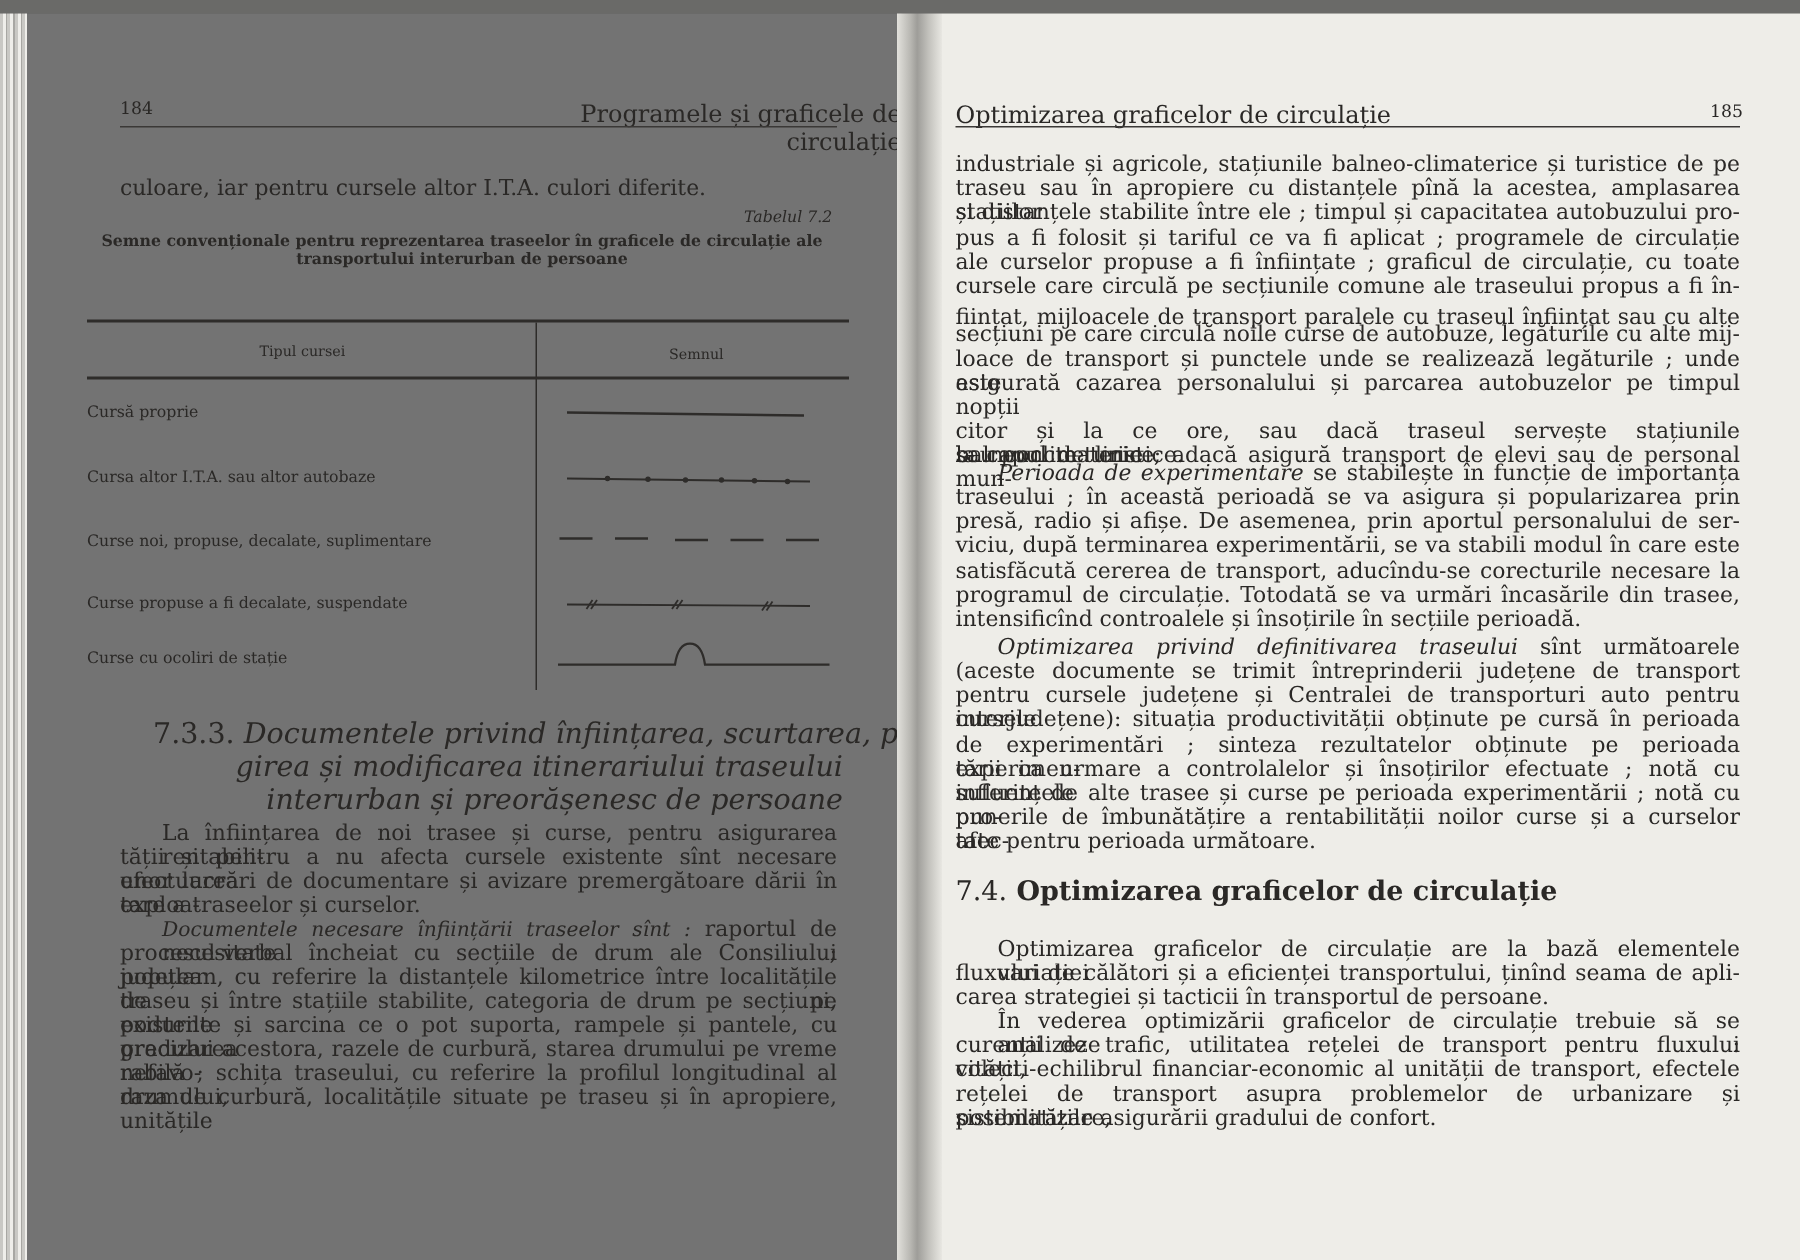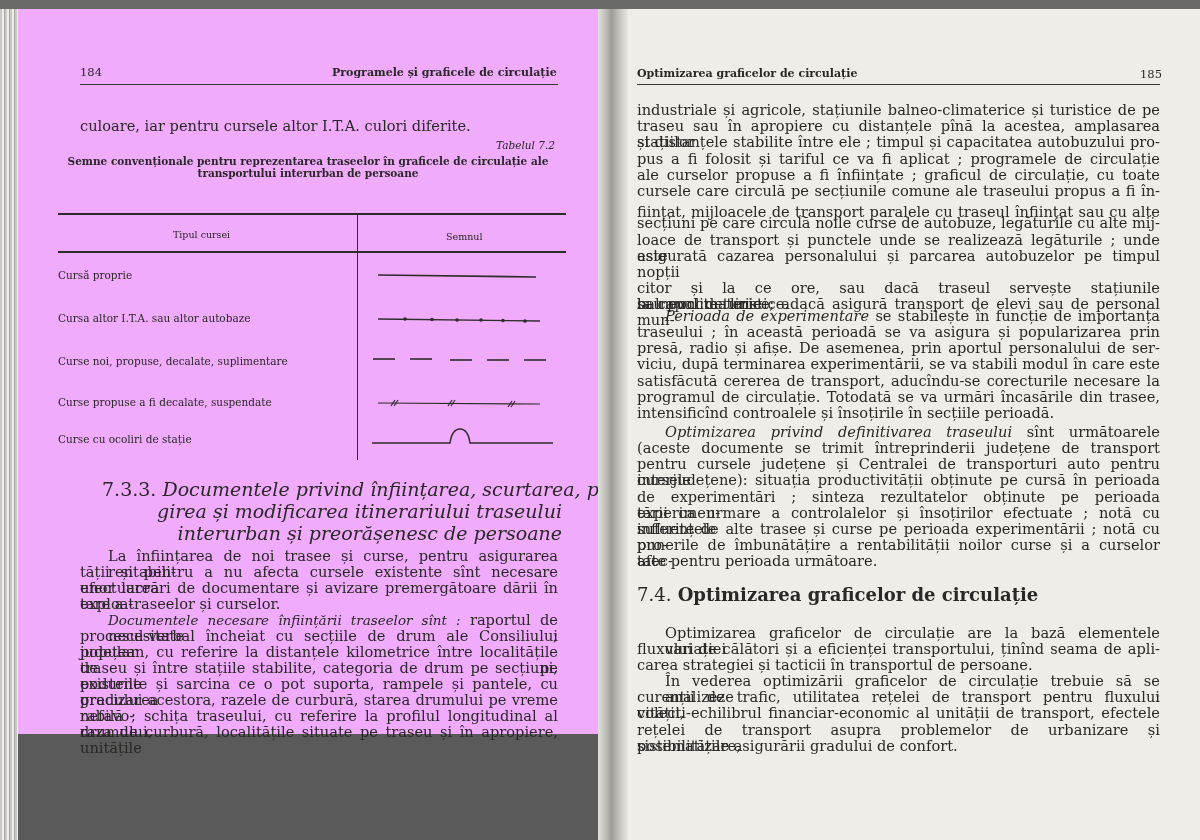--- a/index.html
+++ b/index.html
@@ -5,39 +5,39 @@
   html, body { margin:0; padding:0; }
   body {
     width:1200px; height:840px; overflow:hidden; position:relative;
     background:#5a5a5a;
     font-family:"DejaVu Serif", "Liberation Serif", serif;
     color:#2a2826;
   }
   .spread { position:absolute; left:0; top:0; width:1200px; height:840px; }
   .topbar { position:absolute; left:0; top:0; width:1200px; height:9px; background:#6a6a68; }
   .page-left {
-    position:absolute; left:18px; top:9px; width:583px; height:725px;
-    background:#f0abfc;
+    position:absolute; left:18px; top:9px; width:583px; height:831px;
+    background:#737373;
   }
   .edges-left {
     position:absolute; left:0; top:9px; width:18px; height:831px;
     background:repeating-linear-gradient(90deg,#c9c8c4 0 2px,#efeeea 2px 4px,#a8a7a3 4px 5px);
   }
   .gutter {
     position:absolute; left:598px; top:9px; width:30px; height:831px;
     background:linear-gradient(90deg,#e2e1dc 0%,#b8b7b2 30%,#9e9d99 45%,#c2c1bc 70%,#e8e7e2 100%);
   }
   .page-right {
     position:absolute; left:628px; top:9px; width:572px; height:831px;
     background:#eeede8;
   }
   .txt { position:absolute; font-size:14.6px; line-height:16.3px; text-align:justify; text-align-last:justify; }
   .txt.last { text-align-last:left; }
   .header-line { position:absolute; height:1px; background:#3a3836; }
-  .header-text { position:absolute; font-size:11px; font-weight:bold;text-align:right; }
+  .header-text { position:absolute; font-size:16px; font-weight:normal;text-align:right; }
   .page-num { position:absolute; font-size:11.5px; }
   .just { display:flex; justify-content:space-between; }
   .ind { padding-left:28px; }
   .it { font-style:italic; }
   .caption-right { position:absolute; font-size:10.5px; font-style:italic; }
   .table-title { position:absolute; font-size:10.5px; font-weight:bold; text-align:center; line-height:12px; }
   .hr { position:absolute; background:#2e2c2a; }
   .cell { position:absolute; font-size:10.5px; }
   .sym { position:absolute; }
   .h2 { position:absolute; font-size:19px; line-height:22px; }

